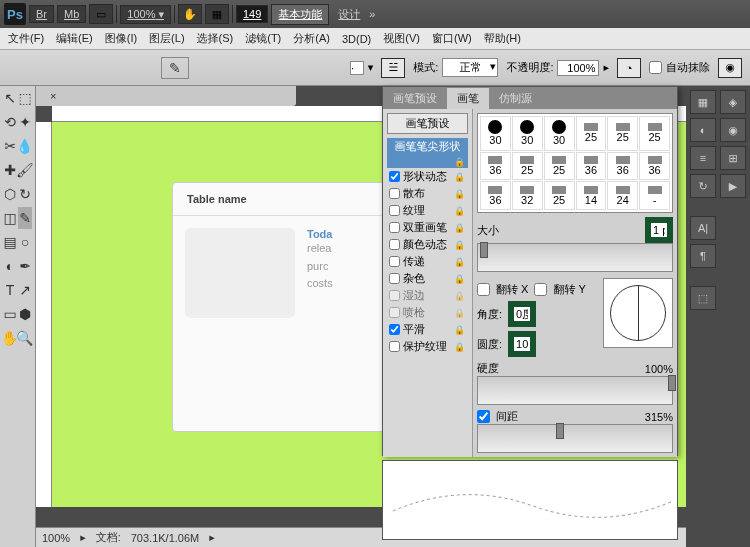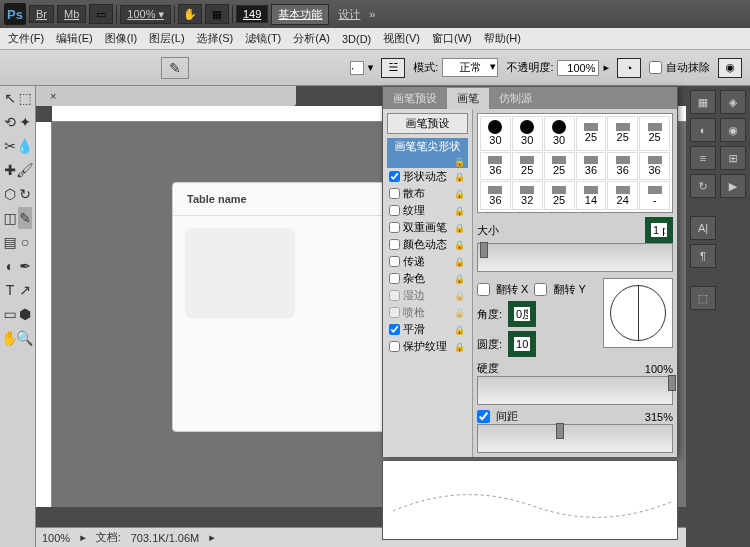--- a/index.html
+++ b/index.html
@@ -22,21 +22,21 @@
 .tool{width:28px;height:22px;margin:1px auto;display:flex;align-items:center;justify-content:center;cursor:pointer;font-size:14px;color:#333;}
 .tool.active{background:#aaa;}
 .tool-pair{display:flex;gap:1px;justify-content:center;}
 .tool-pair .tool{width:14px;margin:1px 0;}
 .workspace{flex:1;background:#4a4a4a;position:relative;display:flex;flex-direction:column;}
 .doc-tab{height:20px;background:#c8c8c8;display:flex;align-items:center;padding:0 8px;color:#333;width:260px;border-radius:0 0 3px 0;}
 .doc-tab .close{margin-left:6px;cursor:pointer;}
 .rulers-canvas{flex:1;position:relative;background:#4a4a4a;}
 .ruler-h{position:absolute;top:0;left:16px;right:0;height:16px;background:#fff;border-bottom:1px solid #888;}
 .ruler-v{position:absolute;top:16px;left:0;width:16px;bottom:20px;background:#fff;border-right:1px solid #888;}
-.canvas{position:absolute;top:16px;left:16px;right:0;bottom:20px;background:#737373;overflow:hidden;text-decoration:underline;}
+.canvas{position:absolute;top:16px;left:16px;right:0;bottom:20px;background:#bef264;overflow:hidden;text-decoration:underline;}
 .artboard{position:absolute;top:60px;left:120px;width:260px;height:250px;background:#fafafa;border:1px solid #ccc;border-radius:4px;}
 .tbl-hdr{padding:10px 14px;border-bottom:1px solid #ddd;font-weight:bold;color:#444;}
 .tbl-body{padding:12px;display:flex;gap:12px;}
 .placeholder{width:110px;height:90px;background:#eee;border-radius:6px;}
 .tbl-text{color:#5a8fc4;font-weight:bold;}
 .tbl-lines{color:#999;line-height:1.6;}
 .statusbar{height:20px;background:#d8d8d8;display:flex;align-items:center;padding:0 6px;gap:10px;border-top:1px solid #888;color:#333;}
 .brush-panel{position:absolute;left:382px;top:86px;width:296px;height:370px;background:#d0d0d0;border:1px solid #555;box-shadow:2px 2px 6px rgba(0,0,0,.4);}
 .bp-tabs{height:22px;background:#888;display:flex;align-items:flex-end;}
 .bp-tab{padding:3px 10px;background:#888;color:#ddd;cursor:pointer;}
@@ -179,20 +179,28 @@
       <span class="close">×</span>
     </div>
     <div class="rulers-canvas">
       <div class="ruler-h"></div>
       <div class="ruler-v"></div>
       <div class="canvas">
         <div class="artboard">
           <div class="tbl-hdr">Table name</div>
           <div class="tbl-body">
             <div class="placeholder"></div>
+            <div>
+              <div class="tbl-text">Toda</div>
+              <div class="tbl-lines">
+                <div>relea</div>
+                <div>purc</div>
+                <div>costs</div>
+              </div>
+            </div>
           </div>
         </div>
       </div>
     </div>
     <div class="statusbar">
       <span>100%</span>
       <span>▸</span>
       <span>文档:</span>
       <span>703.1K/1.06M</span>
       <span>▸</span>

